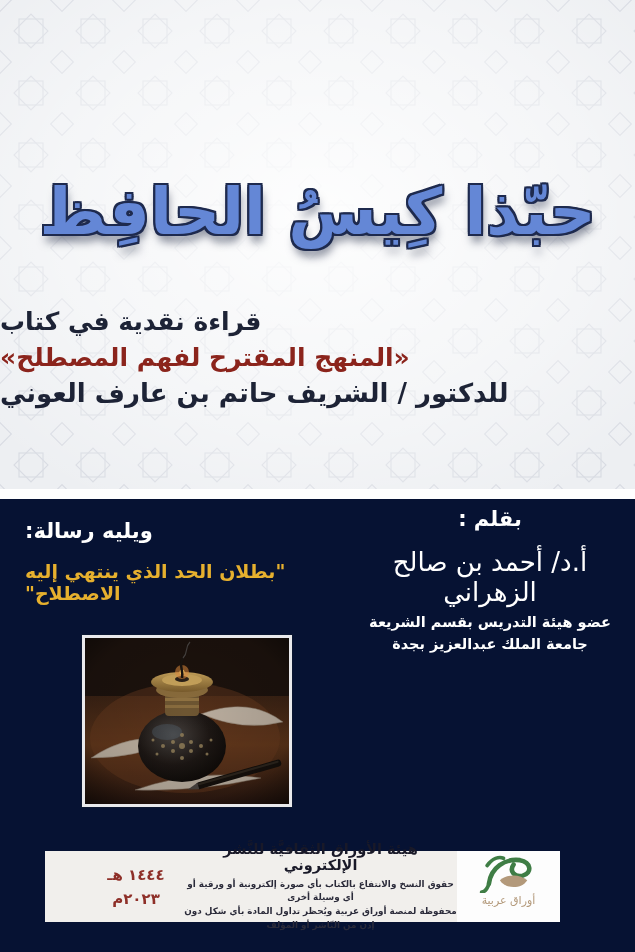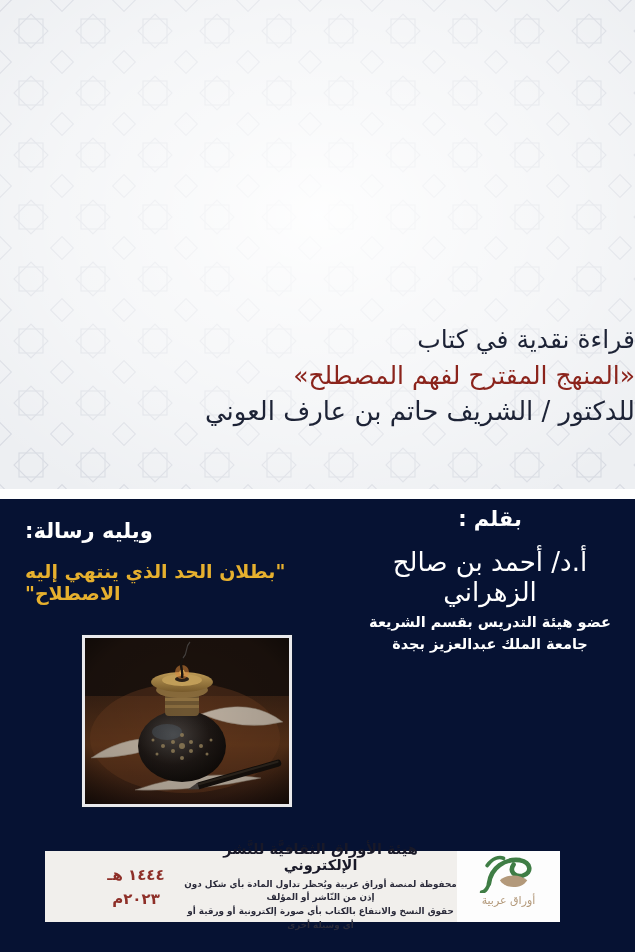--- a/index.html
+++ b/index.html
@@ -41,25 +41,25 @@
       -2px -2px 0 #1e2a4e, 2px -2px 0 #1e2a4e,
       -2px 2px 0 #1e2a4e, 2px 2px 0 #1e2a4e,
       -2px 0 0 #1e2a4e, 2px 0 0 #1e2a4e,
       0 -2px 0 #1e2a4e, 0 2px 0 #1e2a4e,
       2px 8px 9px rgba(45,55,80,0.55);
     white-space: nowrap;
   }
 
   .subtitle-block {
     position: absolute;
-    left: 0; top: 322px;
+    left: 0; top: 304px;
     width: 100%;
     direction: rtl;
-    text-align: right;
-    font-weight: normal;
+    text-align: left;
+    font-weight: bold;
     line-height: 1.42;
   }
   .subtitle-intro  { font-size: 25px; color: #1d2336; }
   .subtitle-book   { font-size: 25px; color: #8b241c; }
   .subtitle-author { font-size: 26px; color: #1d2336; }
 
   .white-strip {
     position: absolute;
     left: 0; top: 489px;
     width: 635px; height: 10px;
@@ -185,20 +185,21 @@
           <stop offset="0%" stop-color="#ffffff" stop-opacity="0.92"></stop>
           <stop offset="60%" stop-color="#ffffff" stop-opacity="0.45"></stop>
           <stop offset="100%" stop-color="#ffffff" stop-opacity="0"></stop>
         </radialGradient>
       </defs>
       <rect x="0" y="0" width="635" height="489" fill="#edeff2"></rect>
       <rect x="0" y="0" width="635" height="489" fill="url(#geo)"></rect>
       <rect x="0" y="0" width="635" height="489" fill="url(#glow)"></rect>
     </svg>
 
+    <div class="main-title">حبّذا كِيسُ الحافِظ</div>
 
     <div class="subtitle-block">
       <div class="subtitle-intro">قراءة نقدية في كتاب</div>
       <div class="subtitle-book">«المنهج المقترح لفهم المصطلح»</div>
       <div class="subtitle-author">للدكتور / الشريف حاتم بن عارف العوني</div>
     </div>
   </div>
 
   <div class="white-strip"></div>
 
@@ -291,22 +292,22 @@
       </svg>
     </div>
 
     <div class="footer-bar">
       <div class="footer-dates">
         <div>١٤٤٤ هـ</div>
         <div>٢٠٢٣م</div>
       </div>
       <div class="footer-pub">
         <div class="footer-pub-name">هيئة الأوراق الثقافيَّة للنَّشر الإلكتروني</div>
+        <div class="footer-rights">حقوق النسخ والانتفاع بالكتاب بأي صورة إلكترونية أو ورقية أو أي وسيلة أخرى</div>
         <div class="footer-rights">محفوظة لمنصة أوراق عربية ويُحظر تداول المادة بأي شكل دون إذن من النّاشر أو المؤلف</div>
-        <div class="footer-rights">حقوق النسخ والانتفاع بالكتاب بأي صورة إلكترونية أو ورقية أو أي وسيلة أخرى</div>
       </div>
       <div class="footer-logo-panel">
         <svg width="64" height="42" viewBox="0 0 64 46" aria-hidden="true">
           <path d="M10 36 C12 18 28 8 44 10 C56 12 58 24 47 27 C38 29 32 22 37 15" stroke="#3f7d45" stroke-width="5" fill="none" stroke-linecap="round"></path>
           <path d="M8 16 C14 8 21 6 26 8" stroke="#3f7d45" stroke-width="4" fill="none" stroke-linecap="round"></path>
           <path d="M10 36 C8 42 5 45 2 45" stroke="#3f7d45" stroke-width="4" fill="none" stroke-linecap="round"></path>
           <path d="M22 32 C30 25 44 25 52 32 C46 42 28 42 22 32 Z" fill="#b3997a"></path>
         </svg>
         <div class="footer-logo-text">أوراق عربية</div>
       </div>

